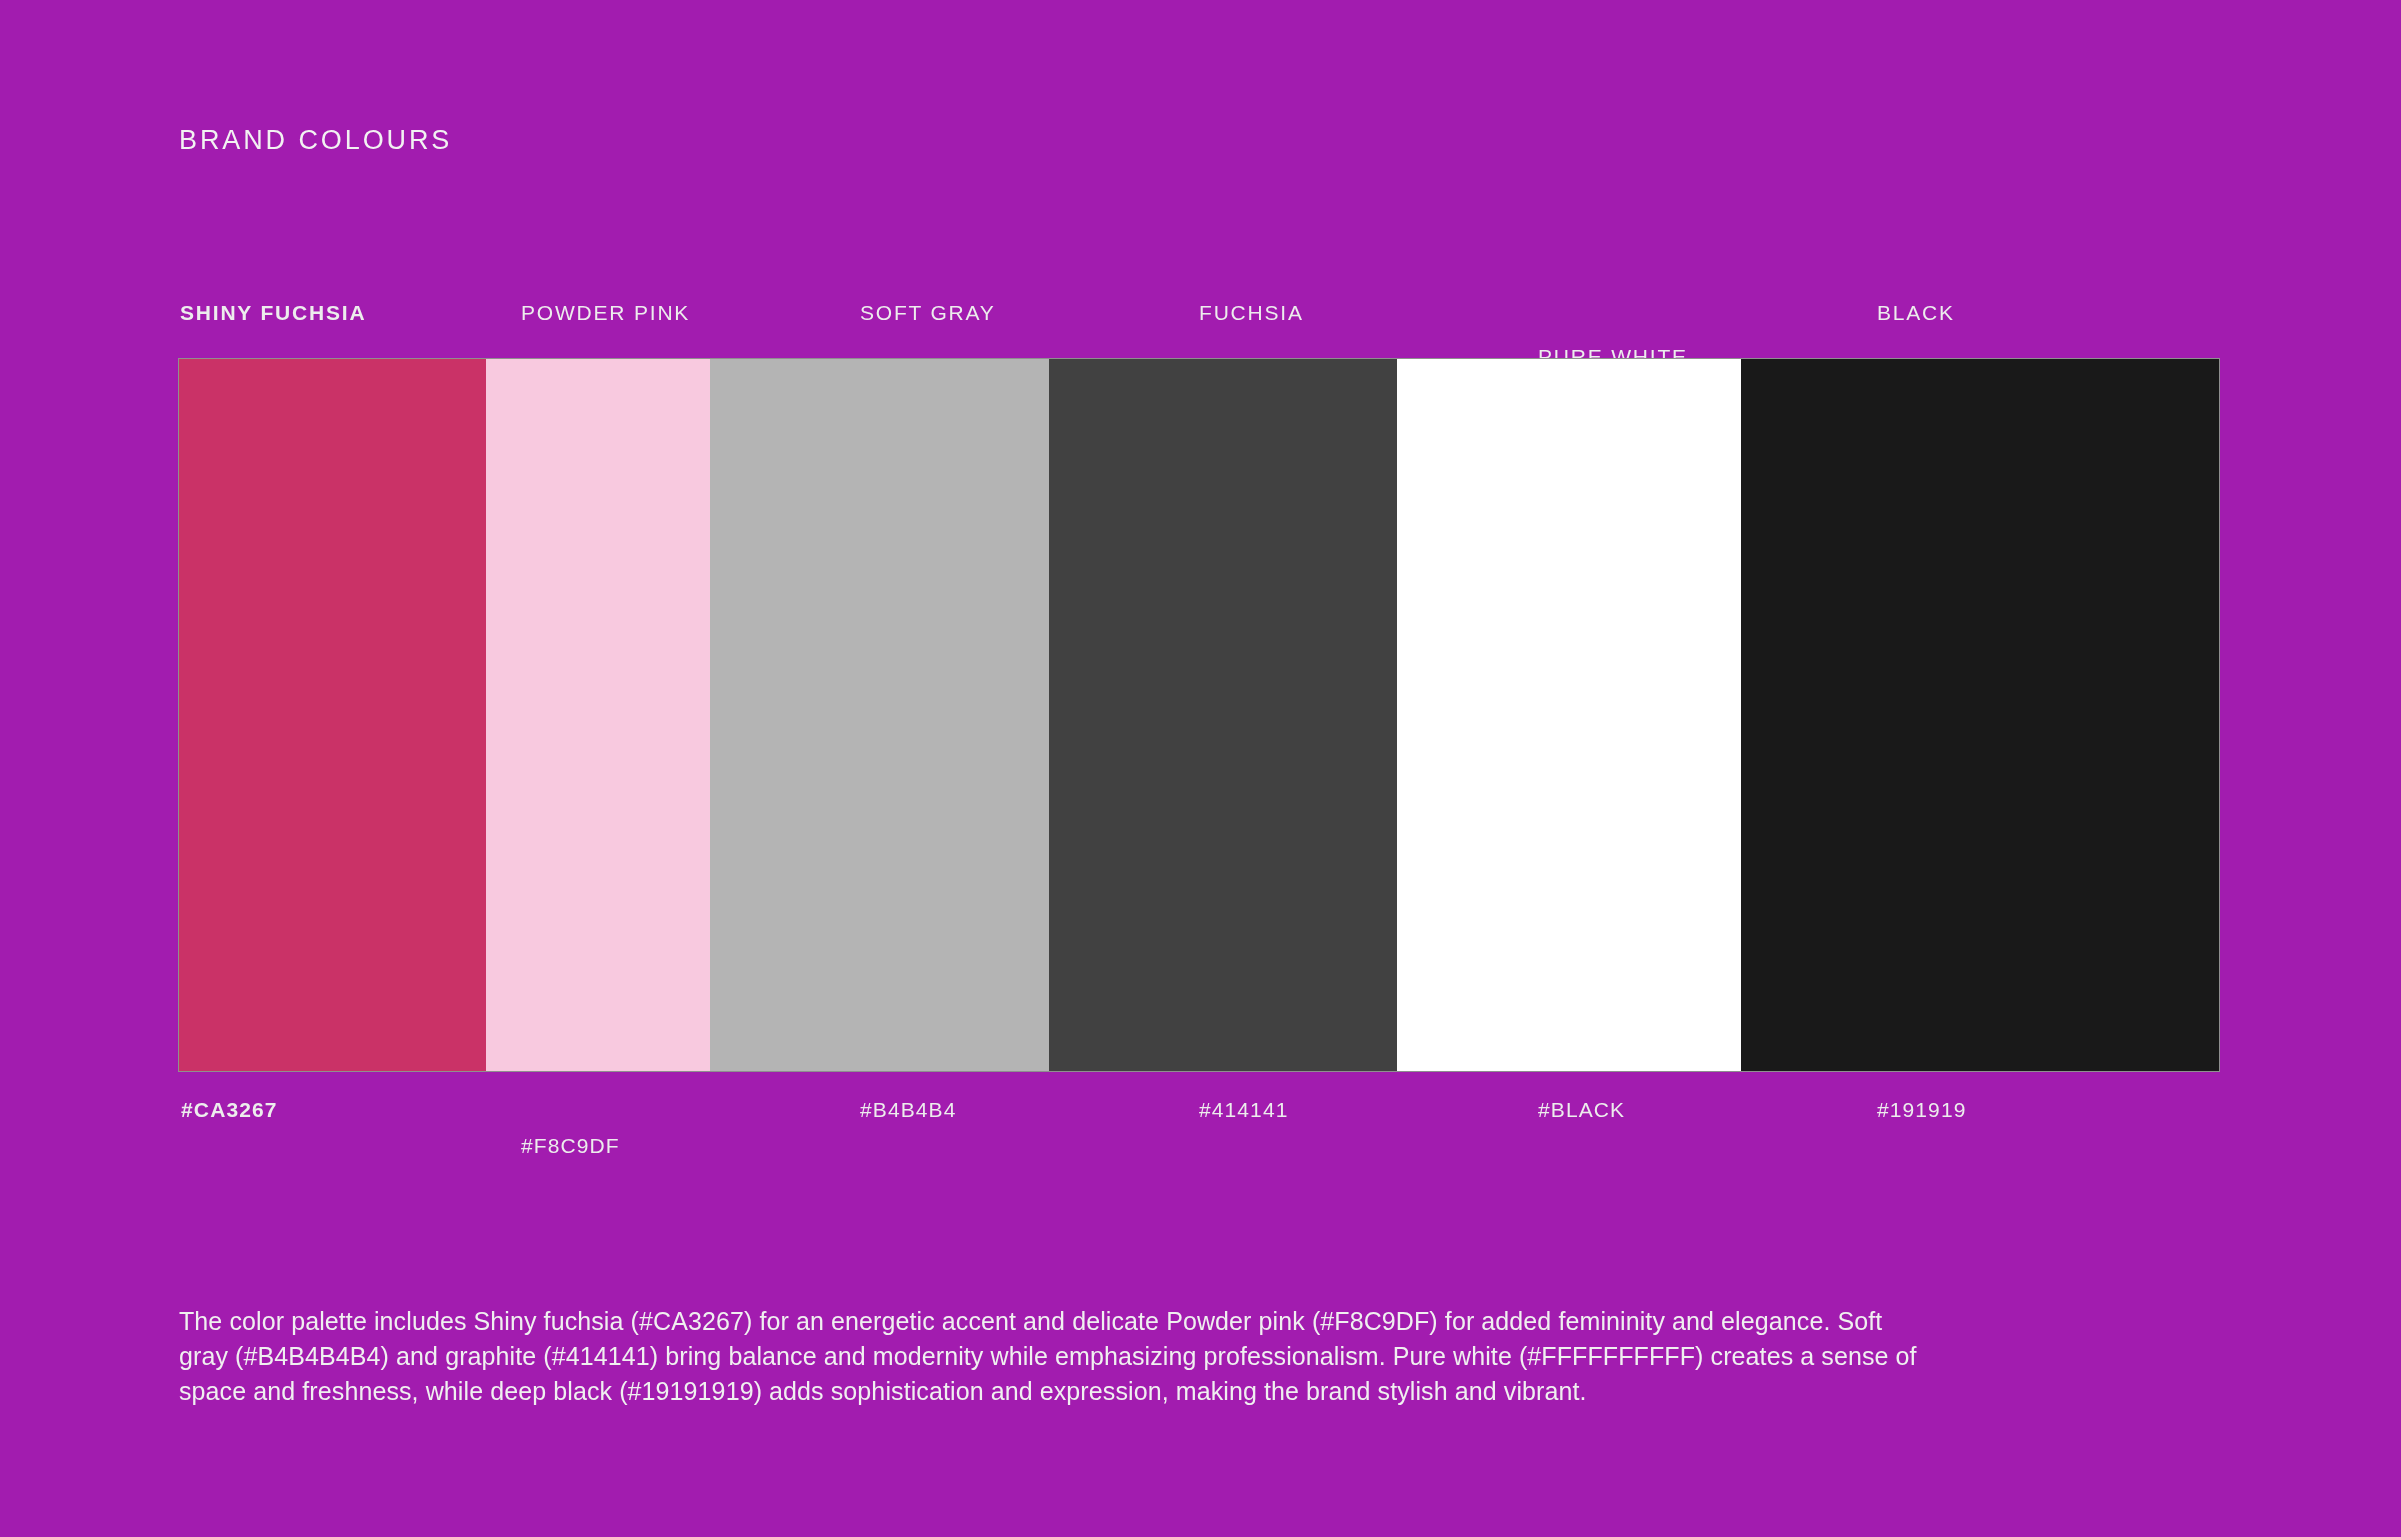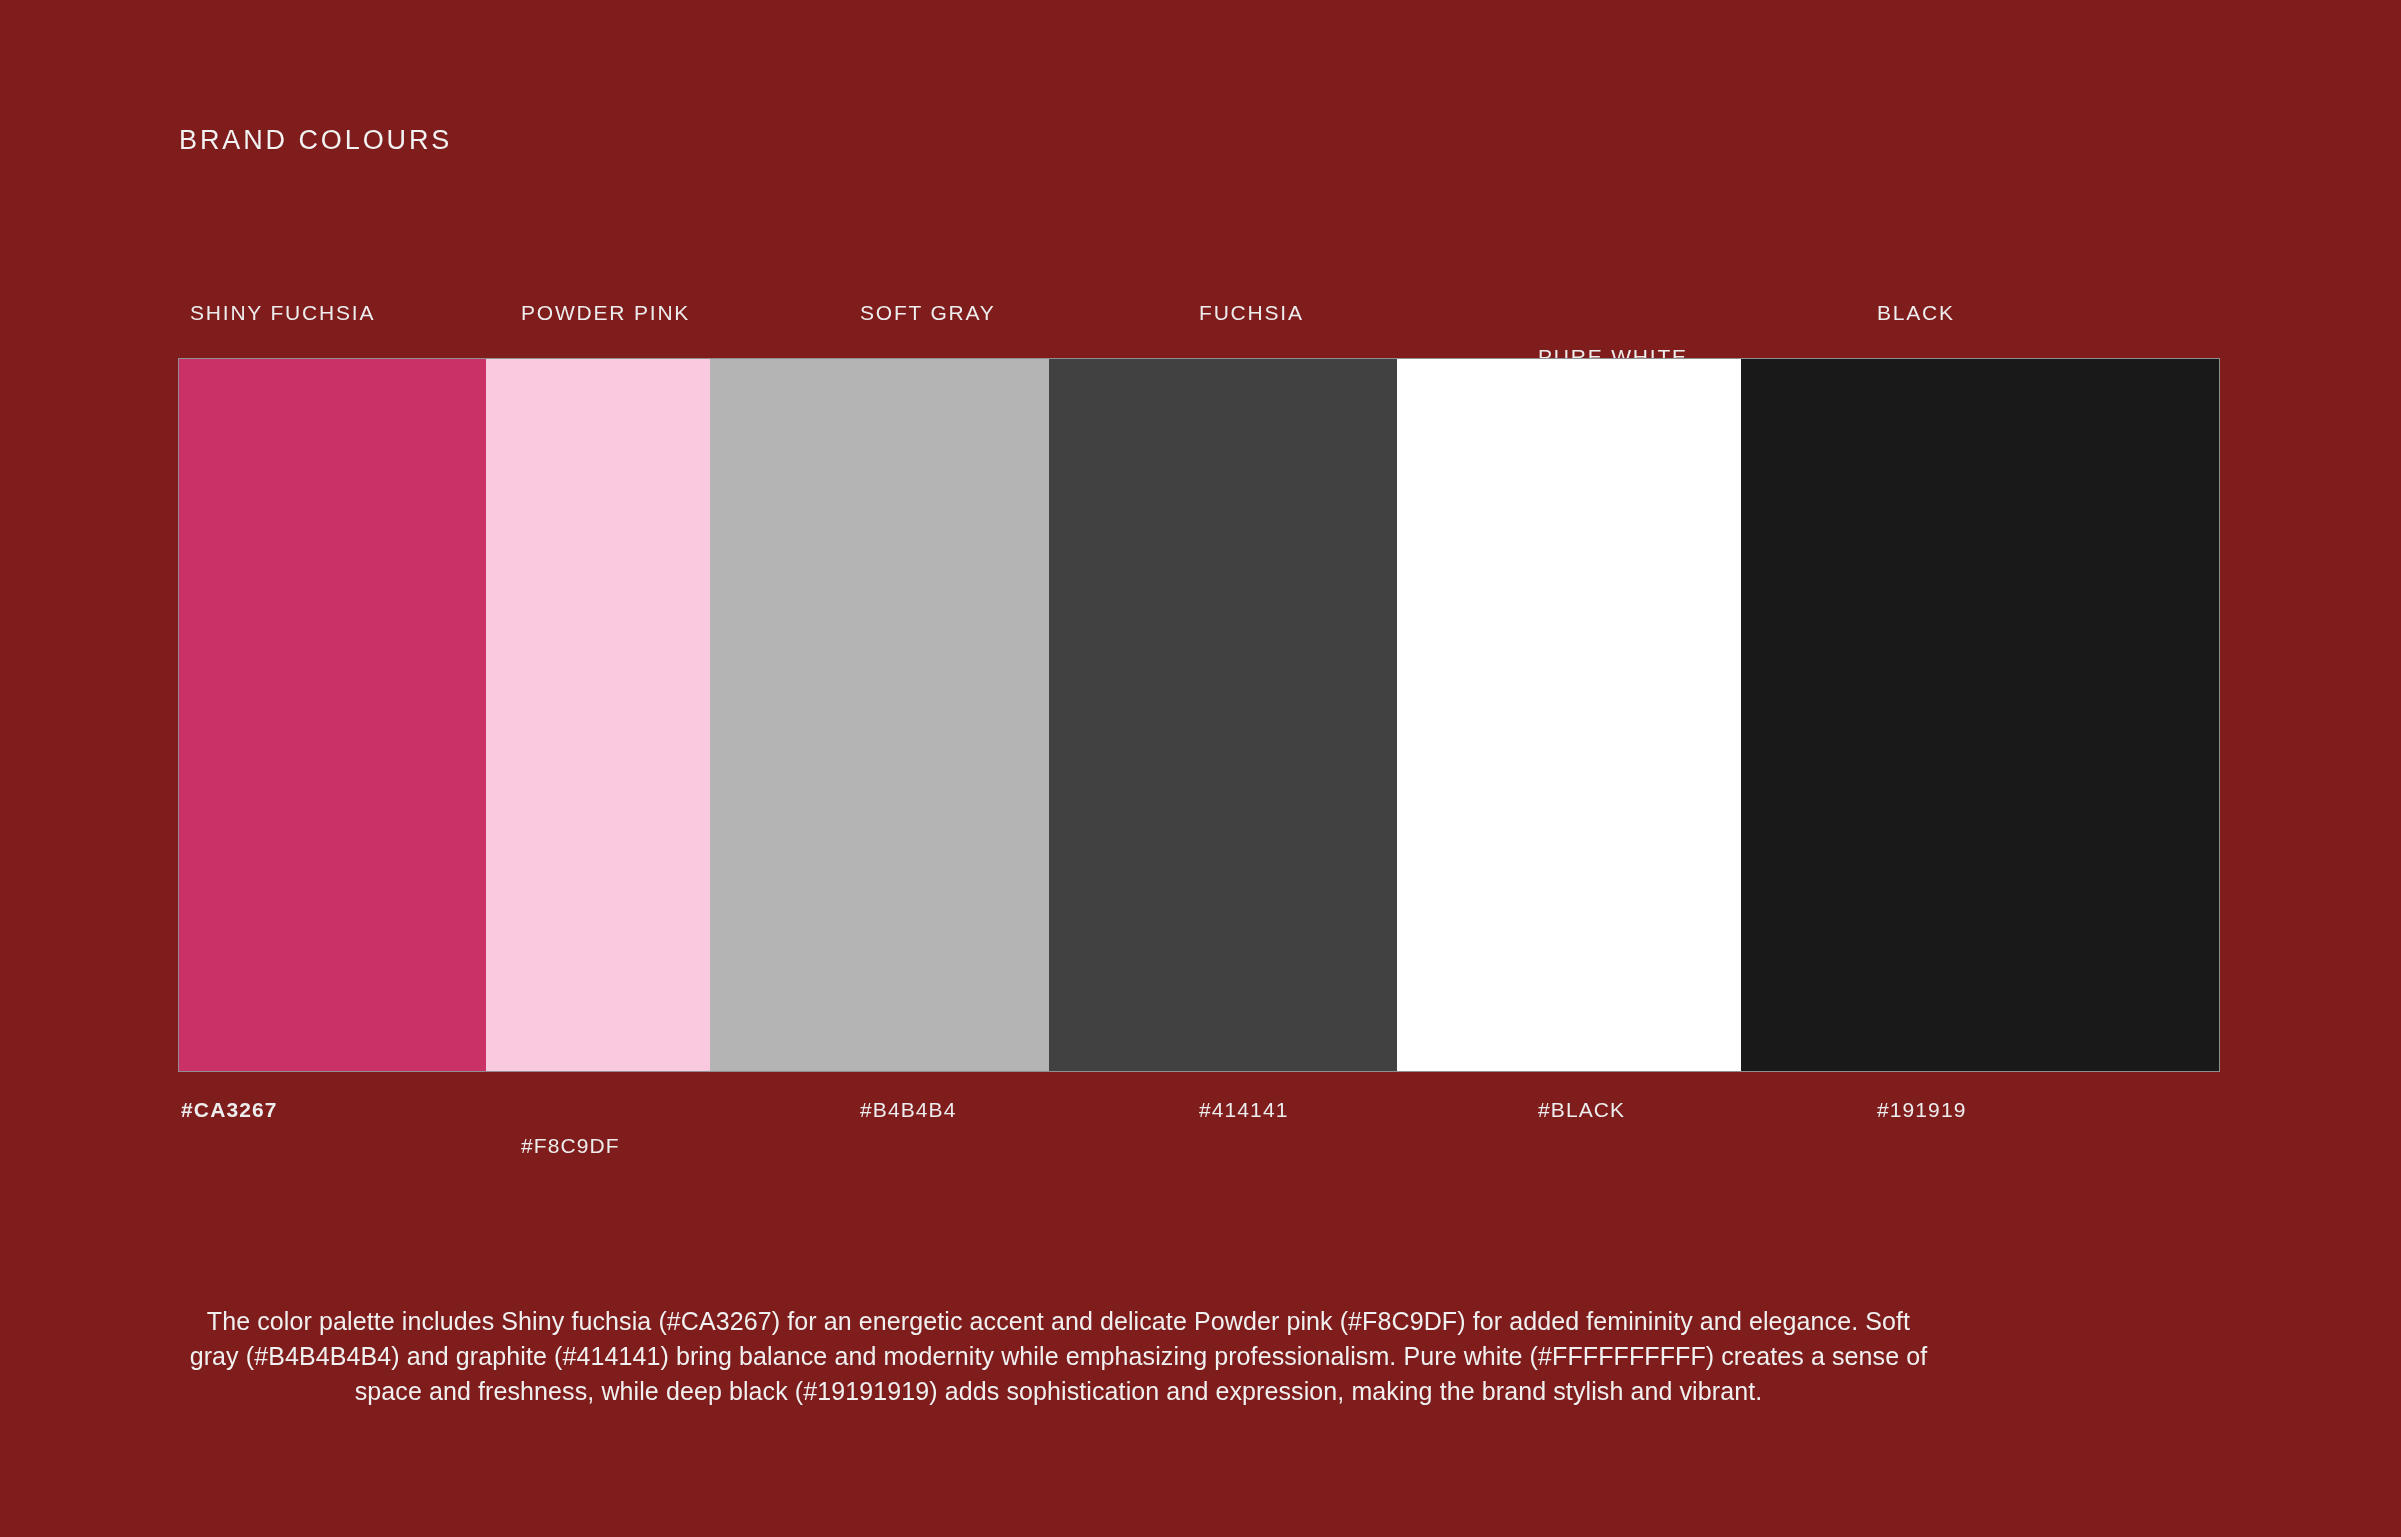--- a/index.html
+++ b/index.html
@@ -12,22 +12,21 @@
     height: 1538px;
     background: #191919;
     font-family: "Liberation Sans", sans-serif;
     overflow: hidden;
     position: relative;
   }
 
   .page {
     position: absolute;
     inset: 0;
-    background: #7f1d1d;
-    text-align: center;
+    background: #a21caf;
   }
 
   
   .page-title {
     position: absolute;
     left: 179px;
     top: 125px;
     font-size: 27px;
     font-weight: 300;
     letter-spacing: 2.9px;
@@ -99,21 +98,21 @@
 </head>
 <body>
 
 <div class="page">
 
   <div class="page-title">BRAND COLOURS</div>
 
   <div class="palette">
 
     <div class="swatch-labels">
-        <div class="swatch-label" style="left: 11px;">SHINY FUCHSIA</div>
+        <div class="swatch-label" style="left: 1px; font-weight: bold;">SHINY FUCHSIA</div>
         <div class="swatch-label" style="left: 342px;">POWDER PINK</div>
         <div class="swatch-label" style="left: 681px;">SOFT GRAY</div>
         <div class="swatch-label" style="left: 1020px;">FUCHSIA</div>
         <div class="swatch-label" style="left: 1359px; margin-top: 44px;">PURE WHITE</div>
         <div class="swatch-label" style="left: 1698px;">BLACK</div>
       </div>
 
     <div class="swatch-strip" style="outline-color: rgb(143, 143, 143);">
         <div class="swatch" style="width: 307px; background: rgb(202, 50, 103);"></div>
         <div class="swatch" style="width: 224px; background: rgb(248, 201, 223);"></div>

